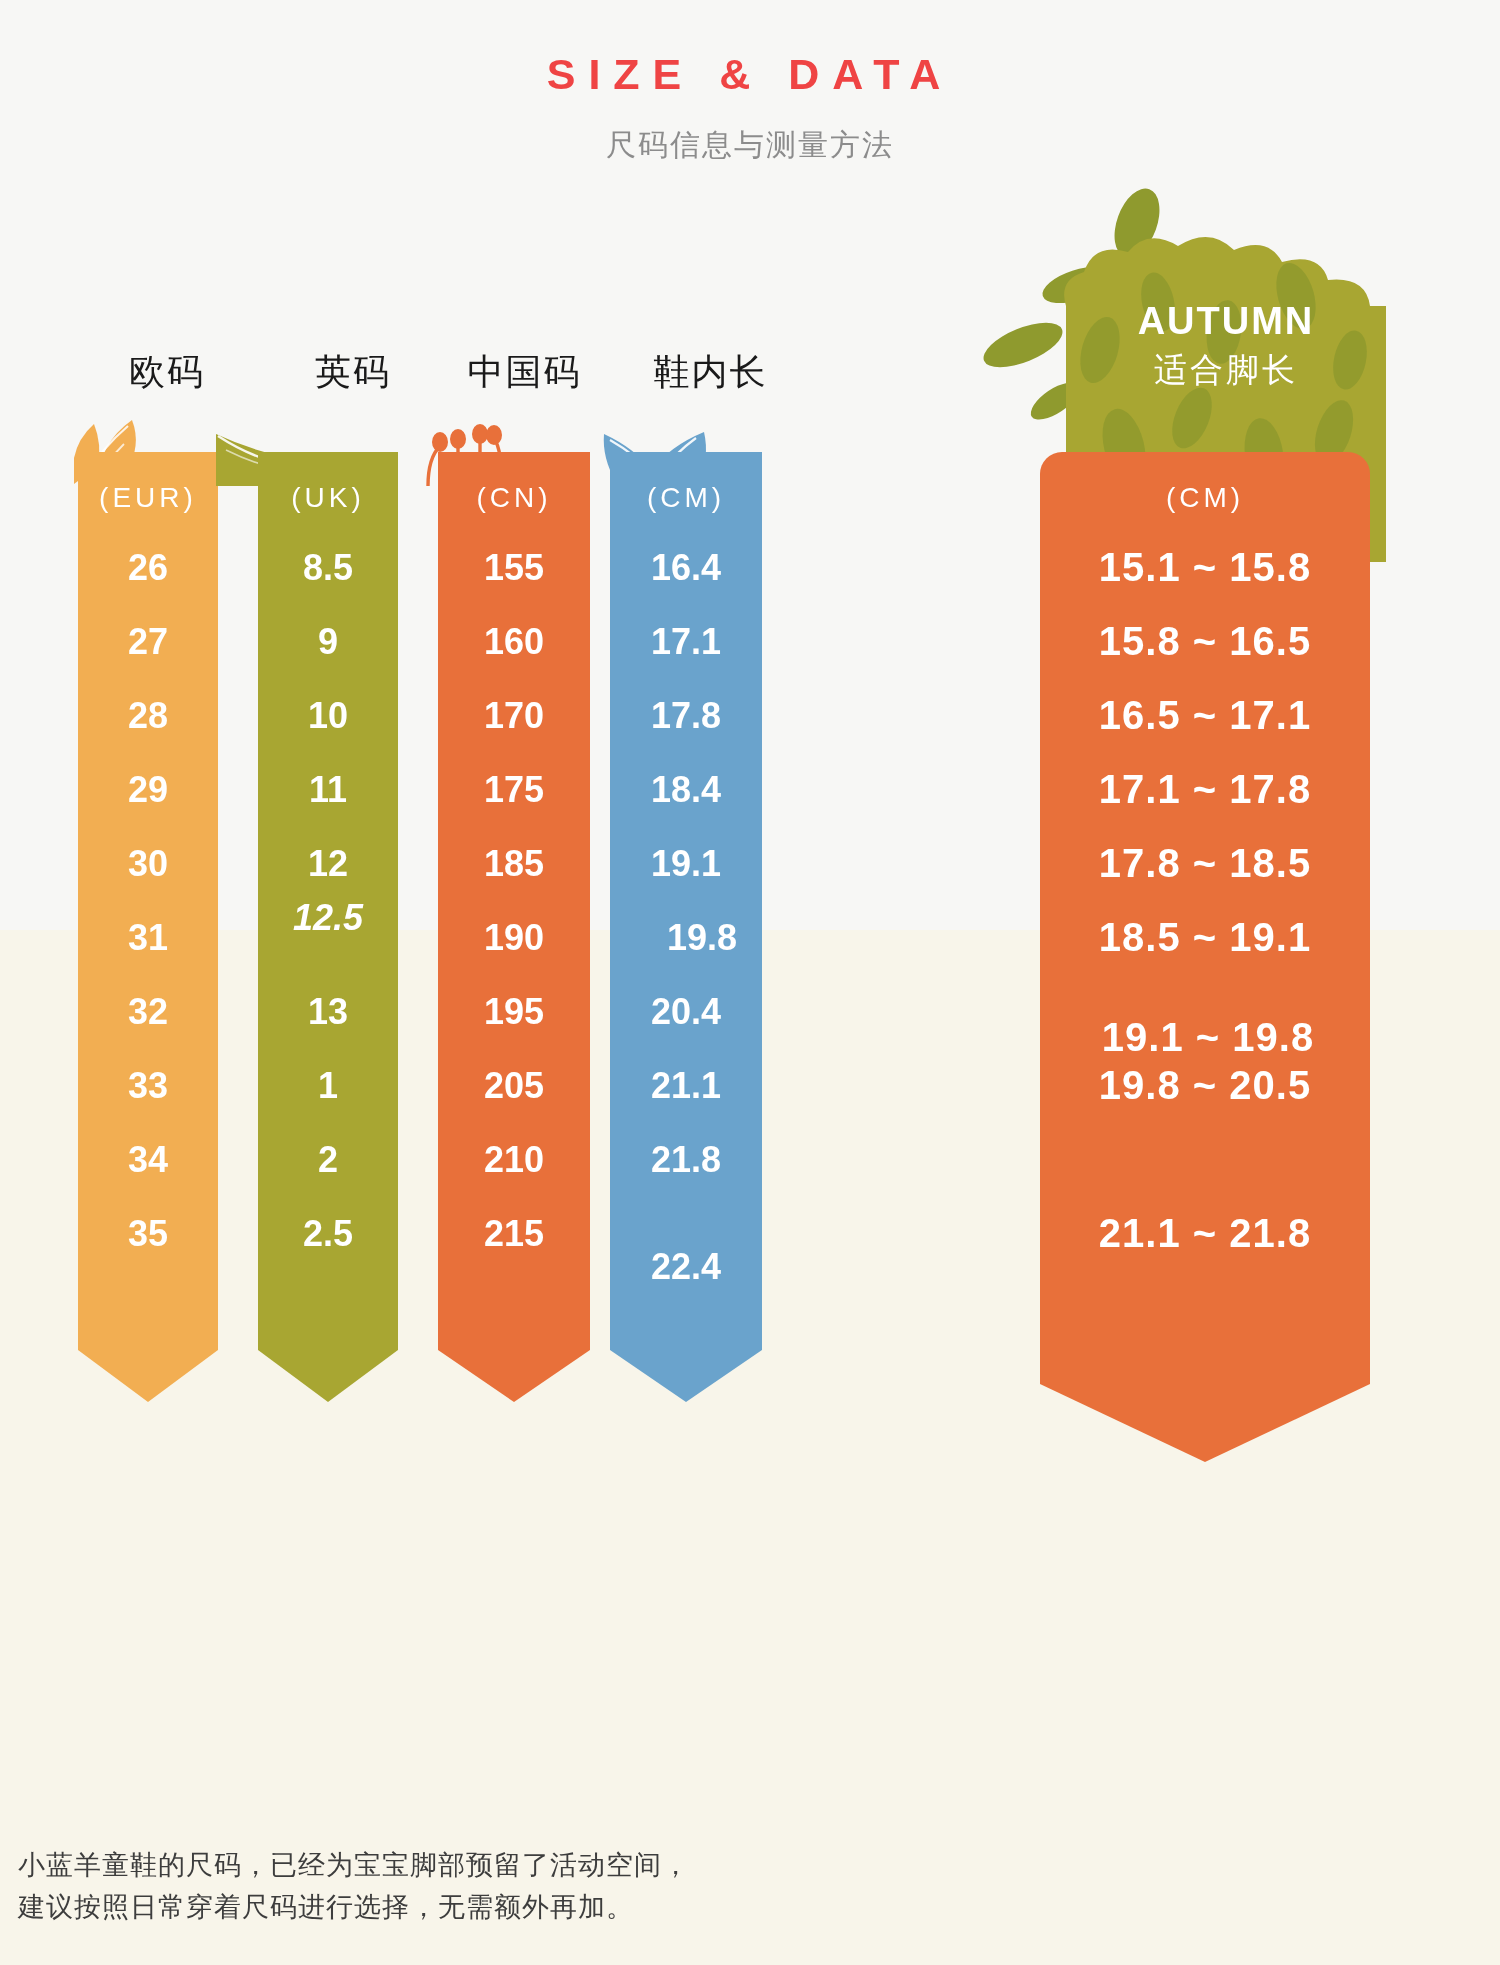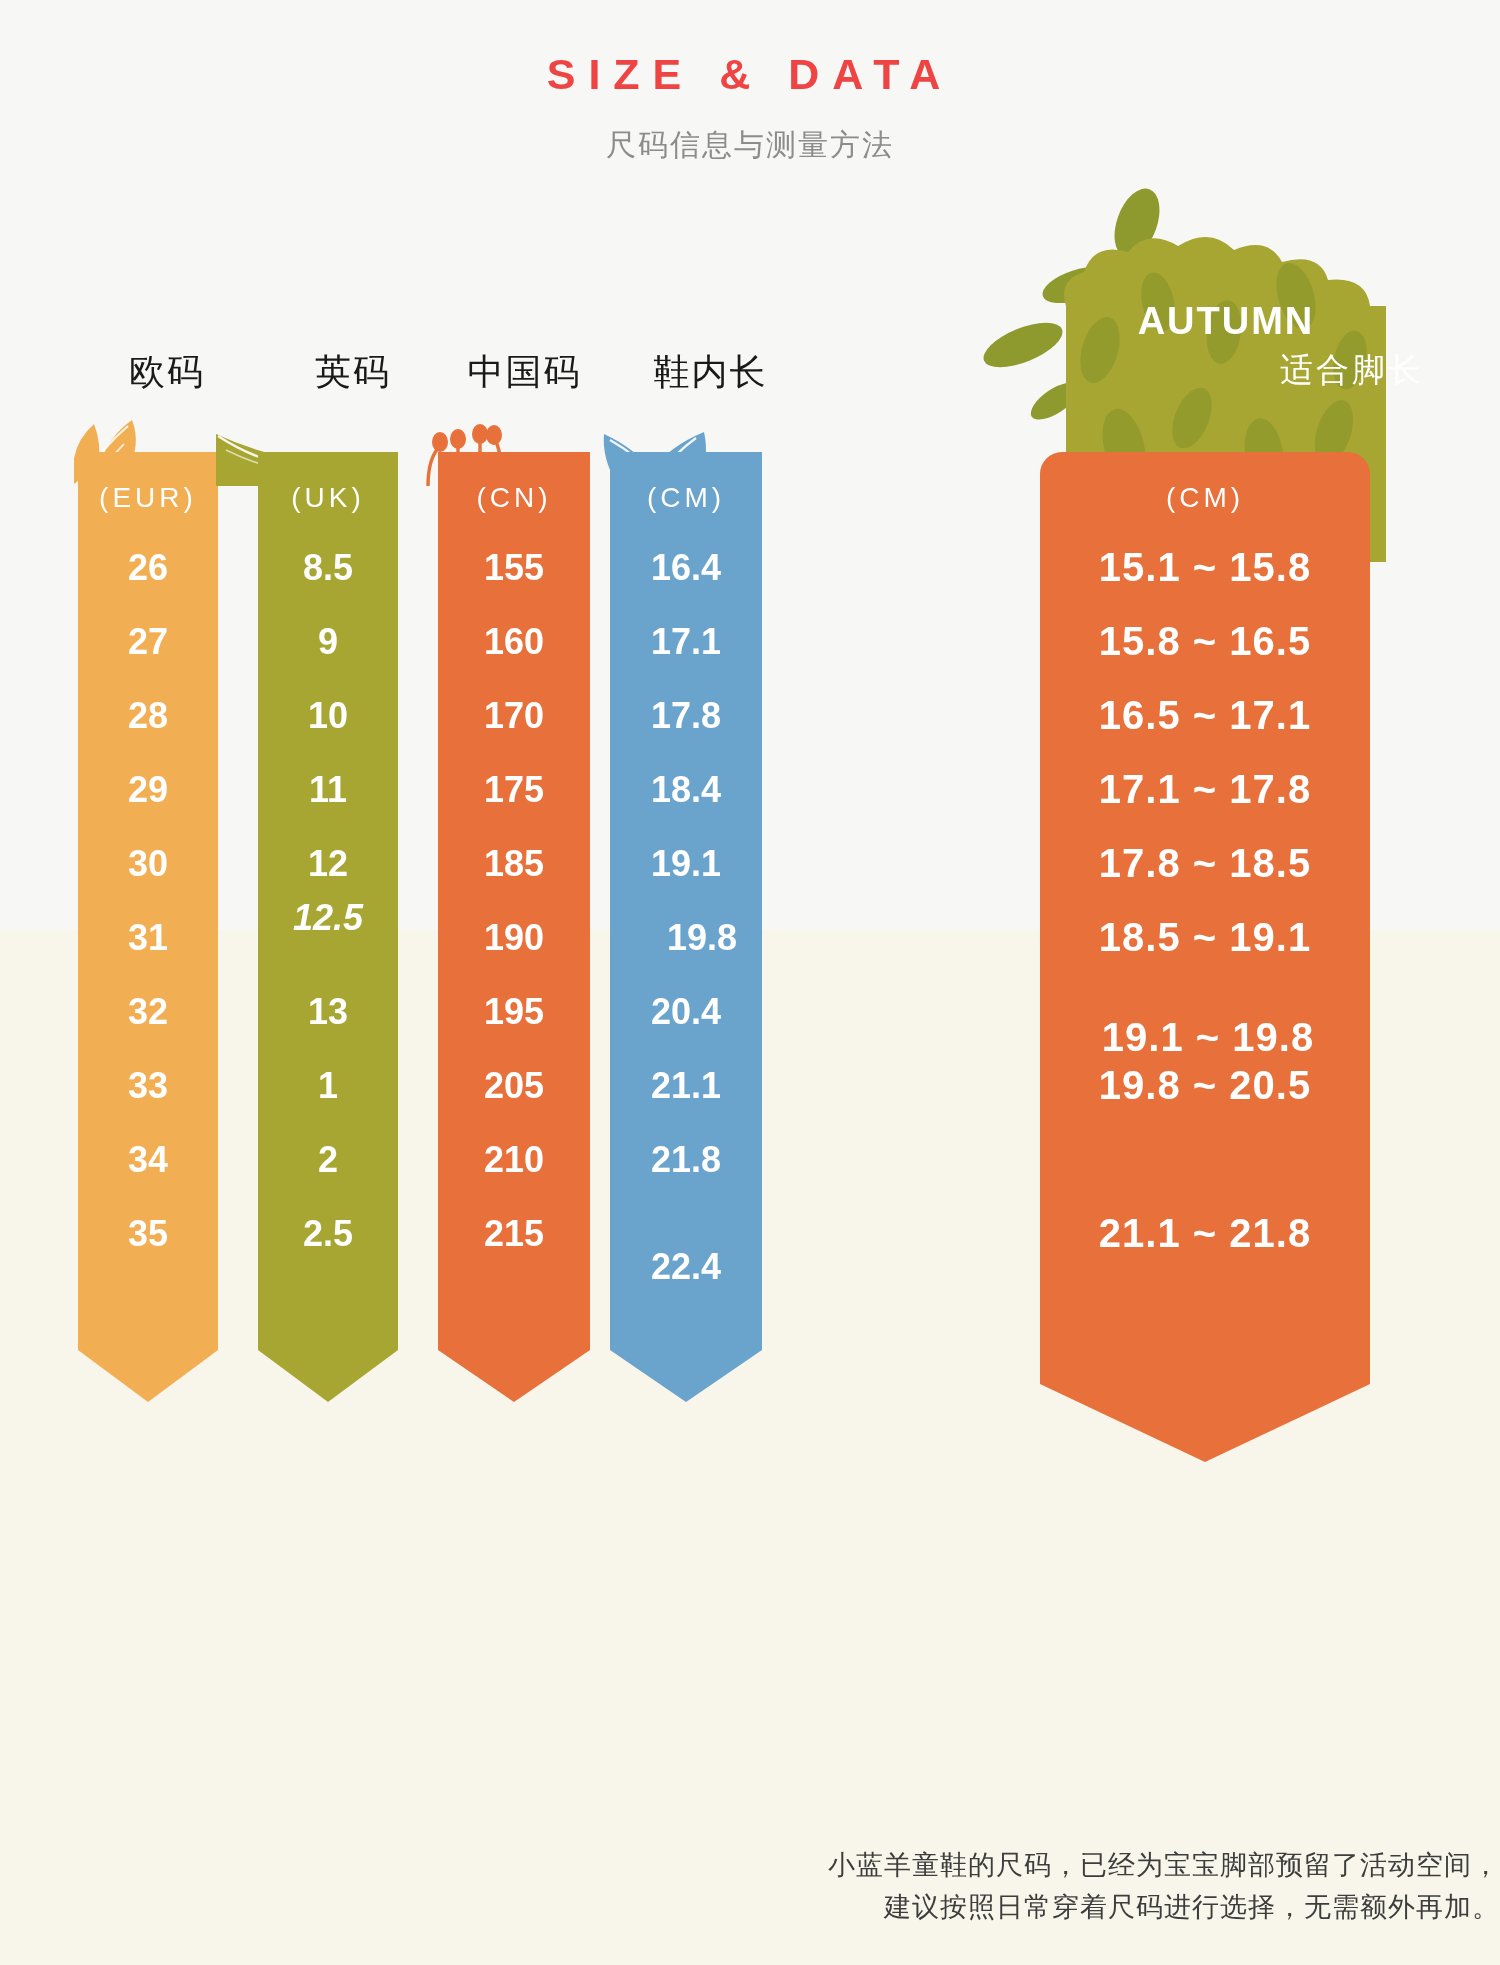--- a/index.html
+++ b/index.html
@@ -66,21 +66,21 @@
   
   .badge-text {
     position:absolute; width:100%; text-align:center; color:#fff;
   }
   .badge-en { font-size:38px; font-weight:bold; letter-spacing:2px; }
   .badge-cn { font-size:33px; letter-spacing:3px; }
 
   
   .footer {
     position:absolute; left:0; top:1845px; width:1500px;
-    text-align:right; color:#3d3d3d; font-size:27px; line-height:1.55;
+    text-align:left; color:#3d3d3d; font-size:27px; line-height:1.55;
     letter-spacing:1px;
     padding-left:18px;
   }
 </style>
 </head>
 <body>
 
 <div id="stage">
 
   <div class="band-top"></div>
@@ -225,21 +225,21 @@
         <ellipse cx="144" cy="296" rx="18" ry="34" transform="rotate(10 144 296)"></ellipse>
         <ellipse cx="286" cy="300" rx="20" ry="38" transform="rotate(-12 286 300)"></ellipse>
       </g>
       <g clip-path="url(#bushclip)" fill="#d9cf7a">
         <path d="M104 256 q40 -16 56 20 l-6 74 q-40 18 -56 -14 Z"></path>
         <path d="M254 262 q44 -18 62 18 l-4 72 q-42 18 -60 -14 Z"></path>
       </g>
     </svg>
 
     <div class="badge-text badge-en" style="left:1028px; top:300px; width:396px;">AUTUMN</div>
-    <div class="badge-text badge-cn" style="left:1028px; top:348px; width:396px;text-align:right;">适合脚长</div>
+    <div class="badge-text badge-cn" style="left:1028px; top:348px; width:396px;">适合脚长</div>
 
     <div class="colwrap" style="left:1040px; top:452px; width:330px; height:1010px;">
       <div class="bar wide" style="height:1010px; background:#e8703a; border-radius:22px 22px 0 0;"></div>
       <div class="unit" style="top:30px;">(CM)</div>
       <div class="cell big" style="top:93px;">15.1 ~ 15.8</div>
       <div class="cell big" style="top:167px;">15.8 ~ 16.5</div>
       <div class="cell big" style="top:241px;">16.5 ~ 17.1</div>
       <div class="cell big" style="top:315px;">17.1 ~ 17.8</div>
       <div class="cell big" style="top:389px;">17.8 ~ 18.5</div>
       <div class="cell big" style="top:463px;">18.5 ~ 19.1</div>

